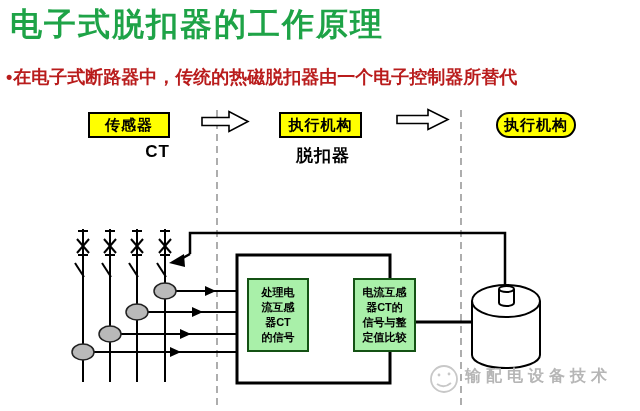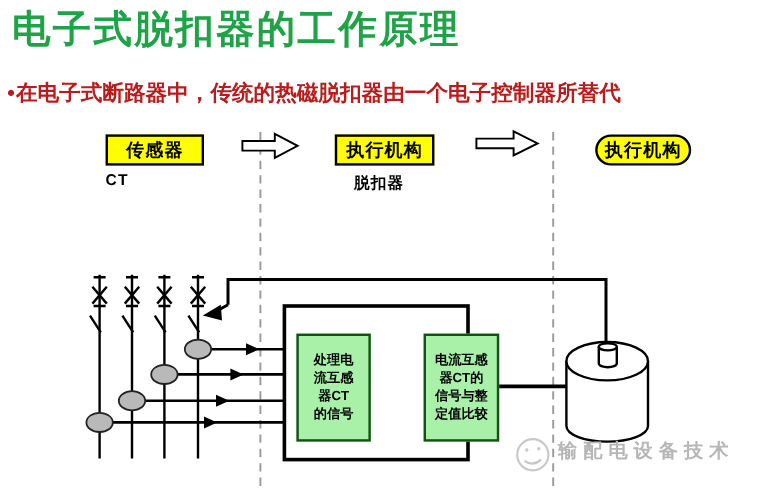--- a/index.html
+++ b/index.html
@@ -19,28 +19,28 @@
   .bullet-marker{font-size:18px;margin-right:1px;}
   .ybox{
     position:absolute;height:26px;background:#FFFF00;border:2px solid #000000;
     box-sizing:border-box;display:flex;align-items:center;justify-content:center;
     font-size:15px;font-weight:bold;color:#000;letter-spacing:1px;
   }
   .ybox1{left:88px;top:112px;width:82px;}
   .ybox2{left:279px;top:112px;width:83px;}
   .ybox3{left:496px;top:112px;width:80px;border-radius:13px;}
   .sublabel{
-    position:absolute;top:142px;font-size:13px;font-weight:bold;color:#000;
-    text-align:left;letter-spacing:1px;
+    position:absolute;top:142px;font-size:17px;font-weight:bold;color:#000;
+    text-align:right;letter-spacing:1px;
   }
   .sub1{left:88px;width:82px;}
-  .sub2{left:295px;width:83px;top:144px;}
+  .sub2{left:267px;width:83px;top:144px;}
   .sub3{left:489px;width:80px;}
   .gbox{
-    position:absolute;top:278px;width:62px;height:90px;background:#A9F0A9;
+    position:absolute;top:278px;width:62px;height:74px;background:#A9F0A9;
     border:2px solid #145214;box-sizing:border-box;
     display:flex;flex-direction:column;align-items:center;justify-content:center;
     font-size:11px;font-weight:bold;color:#000;line-height:15px;text-align:left;
   }
   .gbox1{left:247px;}
   .gbox2{left:317px;width:63px;margin-left:36px;}
   .diagram-svg{position:absolute;left:0;top:0;width:640px;height:411px;}
   .watermark-text{
     position:absolute;left:465px;top:366px;font-size:16px;color:#B6B6B6;
     letter-spacing:5px;white-space:nowrap;font-weight:bold;

